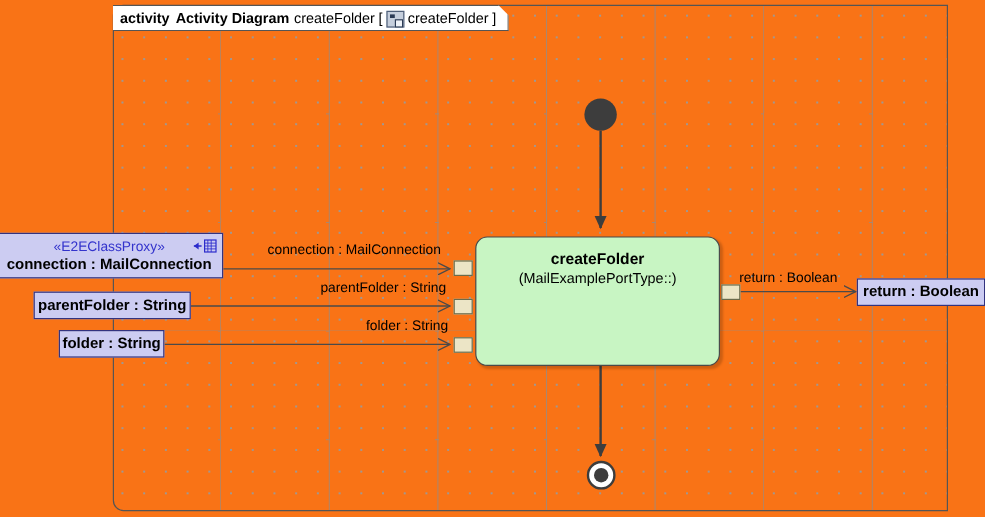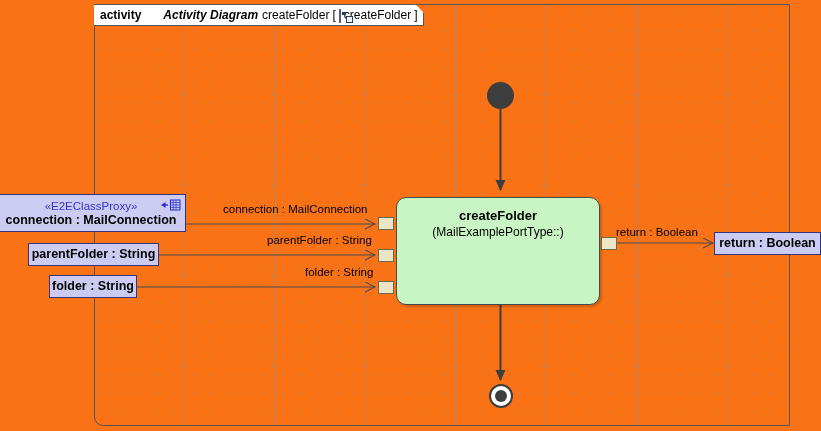--- a/index.html
+++ b/index.html
@@ -262,21 +262,21 @@
 
   <div class="frame">
     <div class="frame-inner-grid">
       <div class="grid-dots"></div>
       <div class="grid-cross"></div>
     </div>
   </div>
 
   <div class="frame-header" style="width:330px;">
     <span class="kw">activity</span>
-    <span class="kw" style="margin-left:22px;font-style:italic;">Activity Diagram</span>
+    <span class="kw" style="margin-left:5px;">Activity Diagram</span>
     <span class="nm">createFolder</span>
     <span class="brk">[</span>
     <span class="hdr-icon"></span>
     <span class="nm" style="margin-left:0;">createFolder</span>
     <span class="brk">]</span>
   </div>
 
   <svg class="overlay">
     <defs>
       <marker id="openArrow" markerWidth="11" markerHeight="11" refX="10" refY="5.5" orient="auto" markerUnits="userSpaceOnUse">

